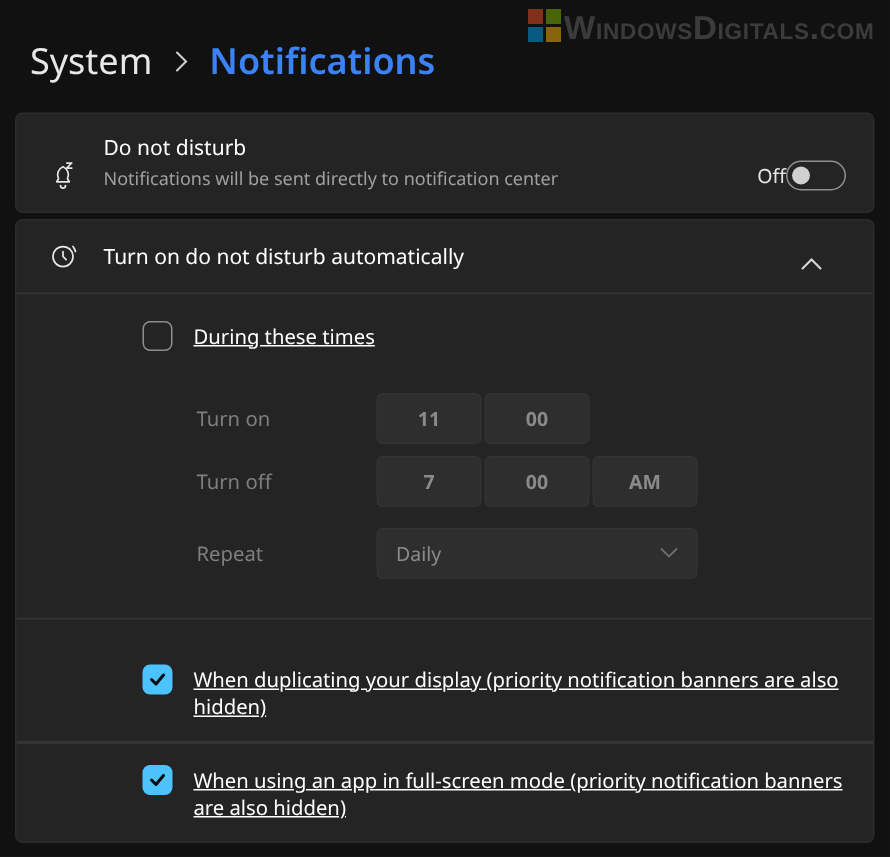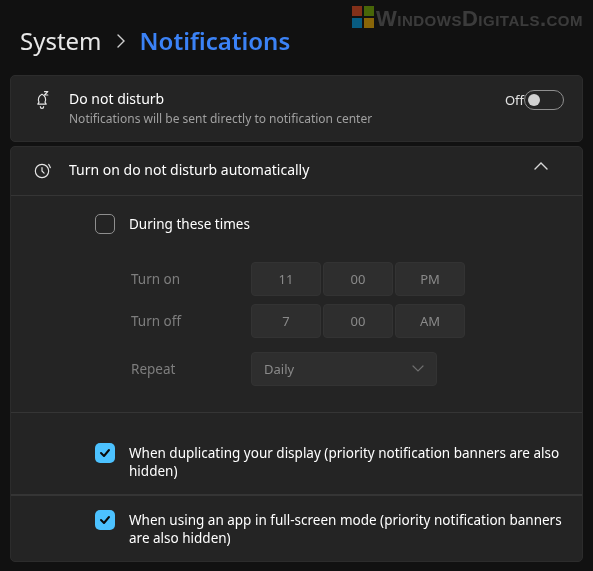--- a/index.html
+++ b/index.html
@@ -68,21 +68,21 @@
 
   .card {
     background: #242424;
     border-radius: 5px;
     border: 1px solid #2c2c2c;
     margin-bottom: 4px;
   }
 
   .row {
     display: flex;
-    align-items: flex-start;
+    align-items: flex-end;
     padding: 14px 18px;
   }
   .row .icon-slot {
     width: 26px;
     display: flex; justify-content: center;
     color: #e6e6e6;
     flex-shrink: 0;
   }
   .row .textcol {
     margin-left: 14px;
@@ -161,20 +161,21 @@
     border: none;
     color: #0a0a0a;
     font-size: 13px;
     font-weight: 700;
   }
   .opt-label {
     font-size: 13.5px;
     color: #ffffff;
     line-height: 1.35;
     padding-top: 1px;
+    text-decoration: underline;
   }
 
   
   .time-block {
     padding: 6px 30px 18px 100px;
   }
   .time-row {
     display: flex;
     align-items: center;
     margin: 8px 0;
@@ -189,27 +190,28 @@
     gap: 2px;
   }
   .time-field {
     background: #2e2e2e;
     border: 1px solid #333333;
     border-radius: 4px;
     width: 70px; height: 34px;
     display: flex; align-items: center; justify-content: center;
     font-size: 13px;
     color: #8a8a8a;
+    font-weight: bold;
   }
   .repeat-select {
     background: #2e2e2e;
     border: 1px solid #333333;
     border-radius: 4px;
     height: 34px;
-    width: 186px;
+    width: 214px;
     display: flex; align-items: center;
     padding: 0 12px;
     font-size: 13px;
     color: #8a8a8a;
     justify-content: space-between;
   }
   .repeat-chev { font-size: 11px; color: #6e6e6e; }
 
   svg { display: block; }
 </style>
@@ -283,21 +285,20 @@
         <div class="checkbox unchecked"></div>
         <div class="opt-label">During these times</div>
       </div>
 
       <div class="time-block" style="padding-left:120px;">
         <div class="time-row">
           <div class="time-label">Turn on</div>
           <div class="time-fields">
             <div class="time-field">11</div>
             <div class="time-field">00</div>
-            <div class="time-field">PM</div>
           </div>
         </div>
         <div class="time-row">
           <div class="time-label">Turn off</div>
           <div class="time-fields">
             <div class="time-field">7</div>
             <div class="time-field">00</div>
             <div class="time-field">AM</div>
           </div>
         </div>

